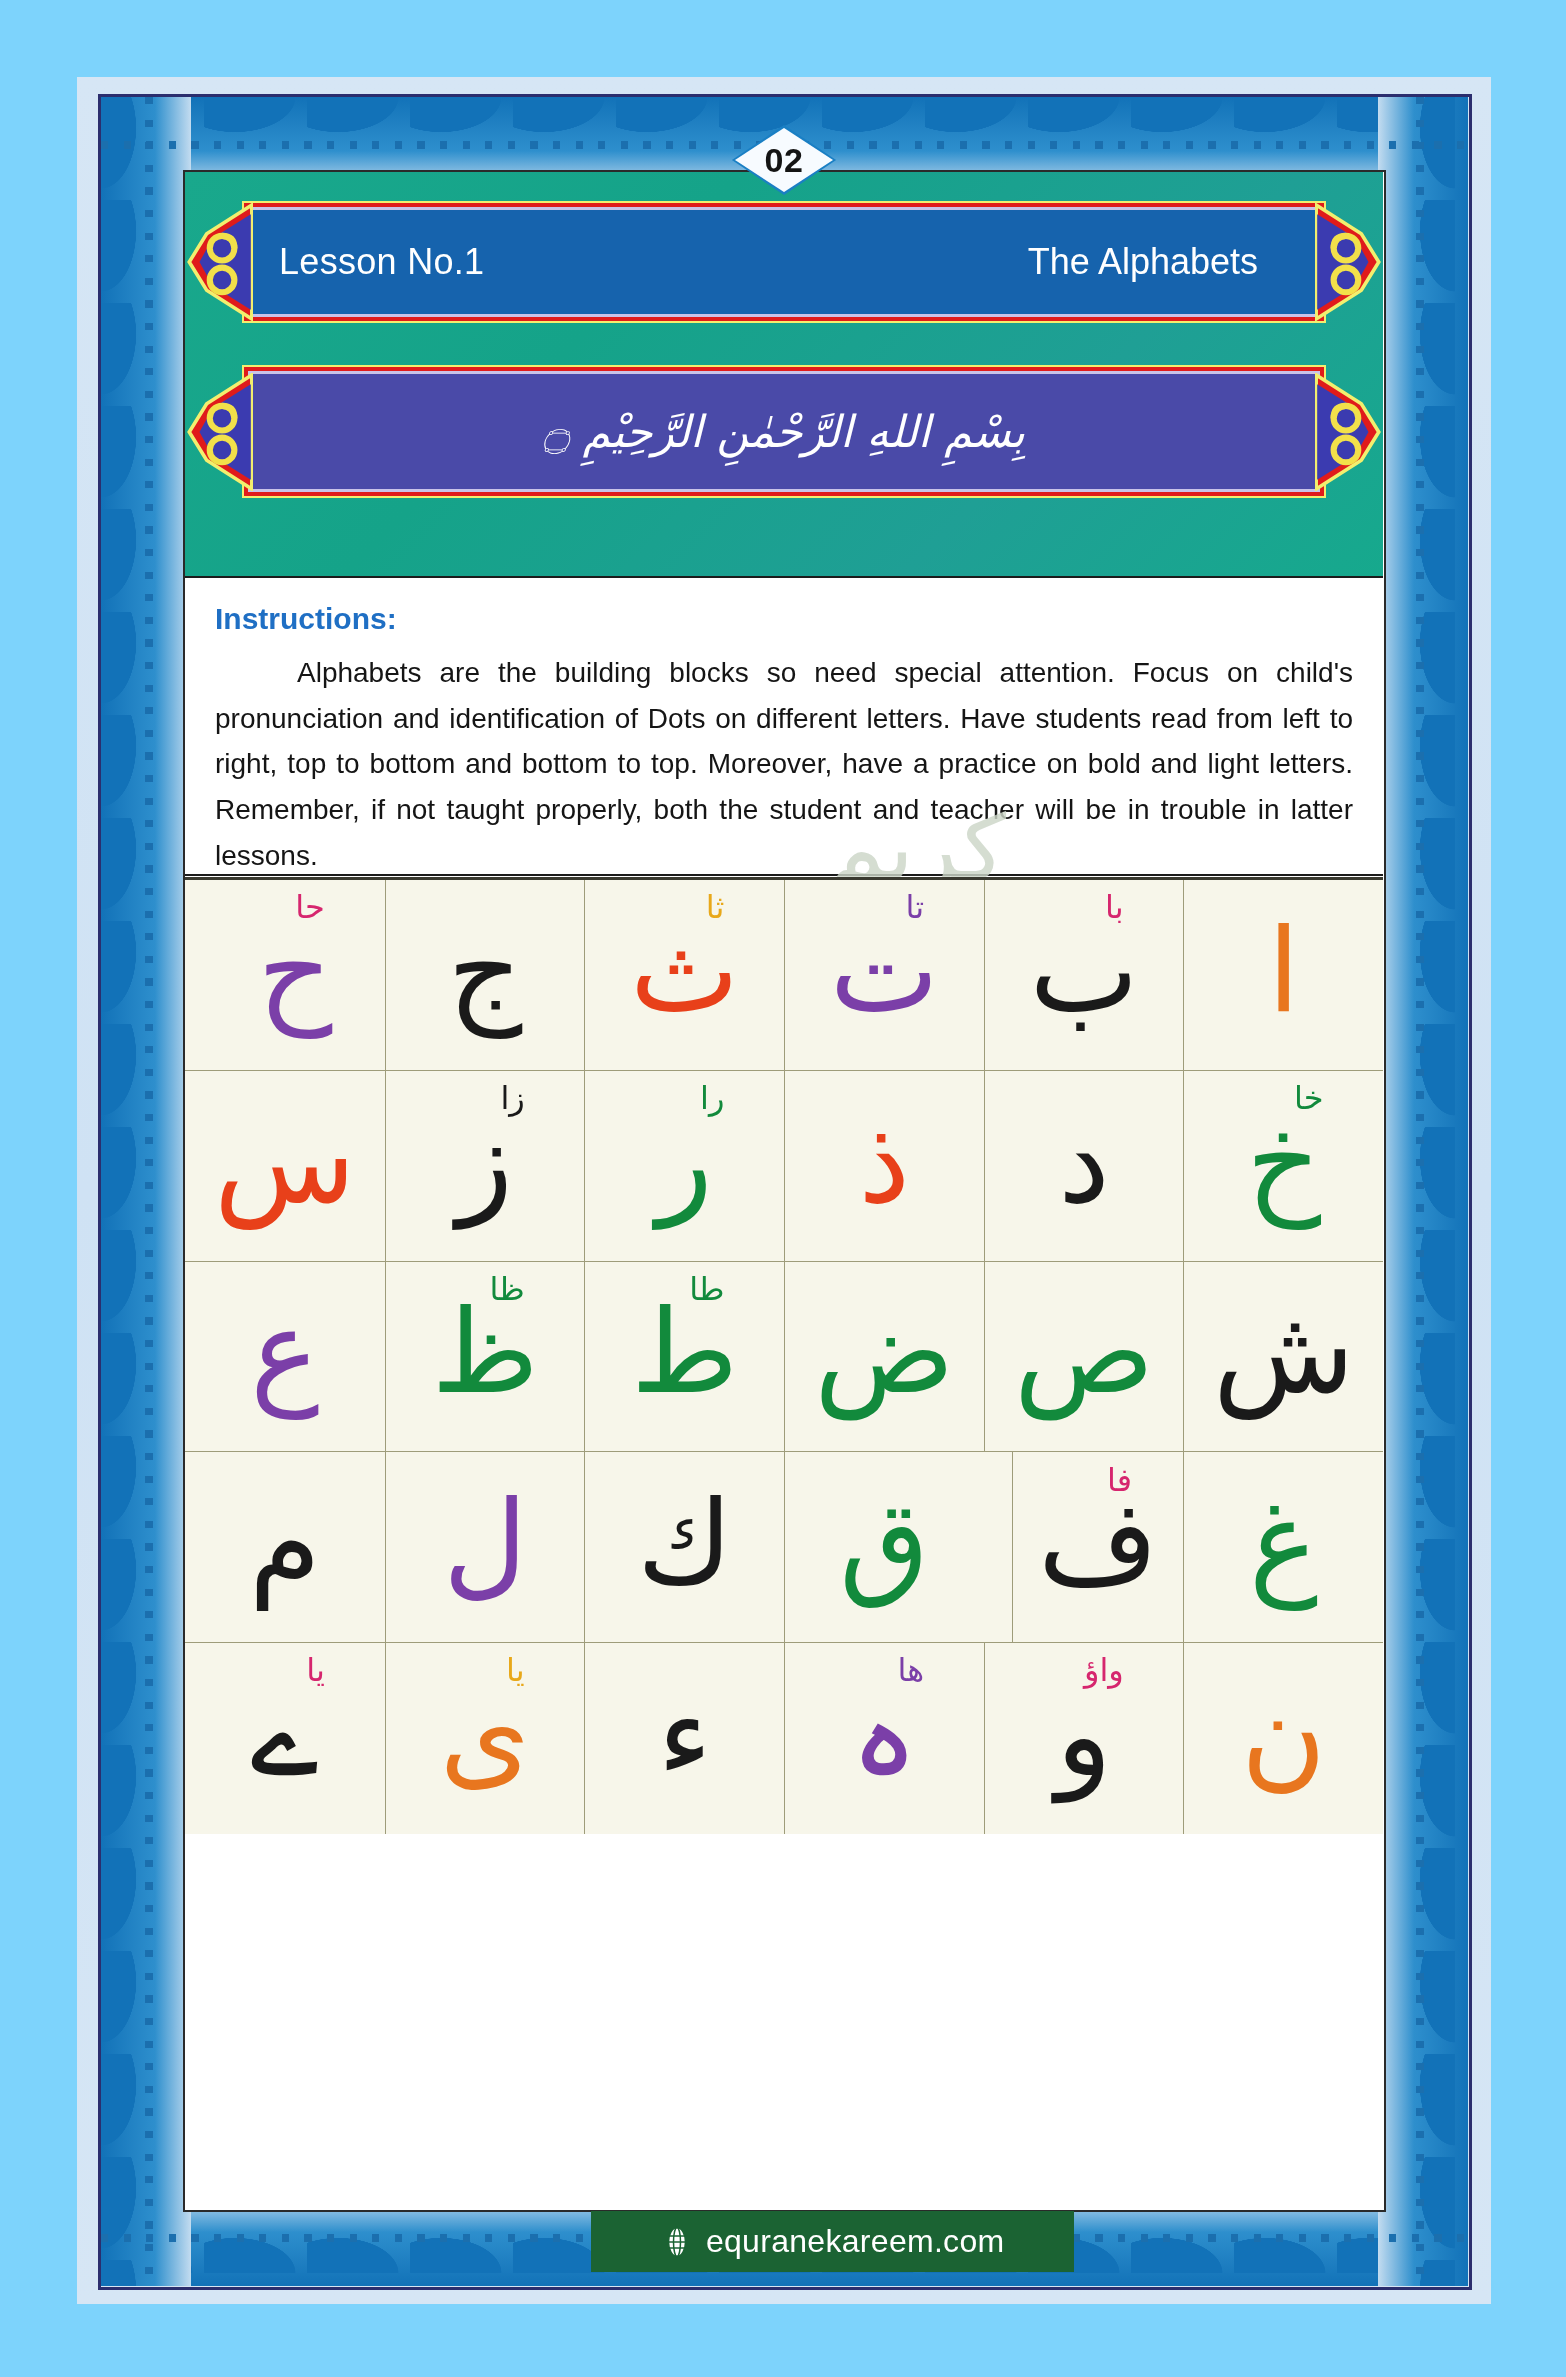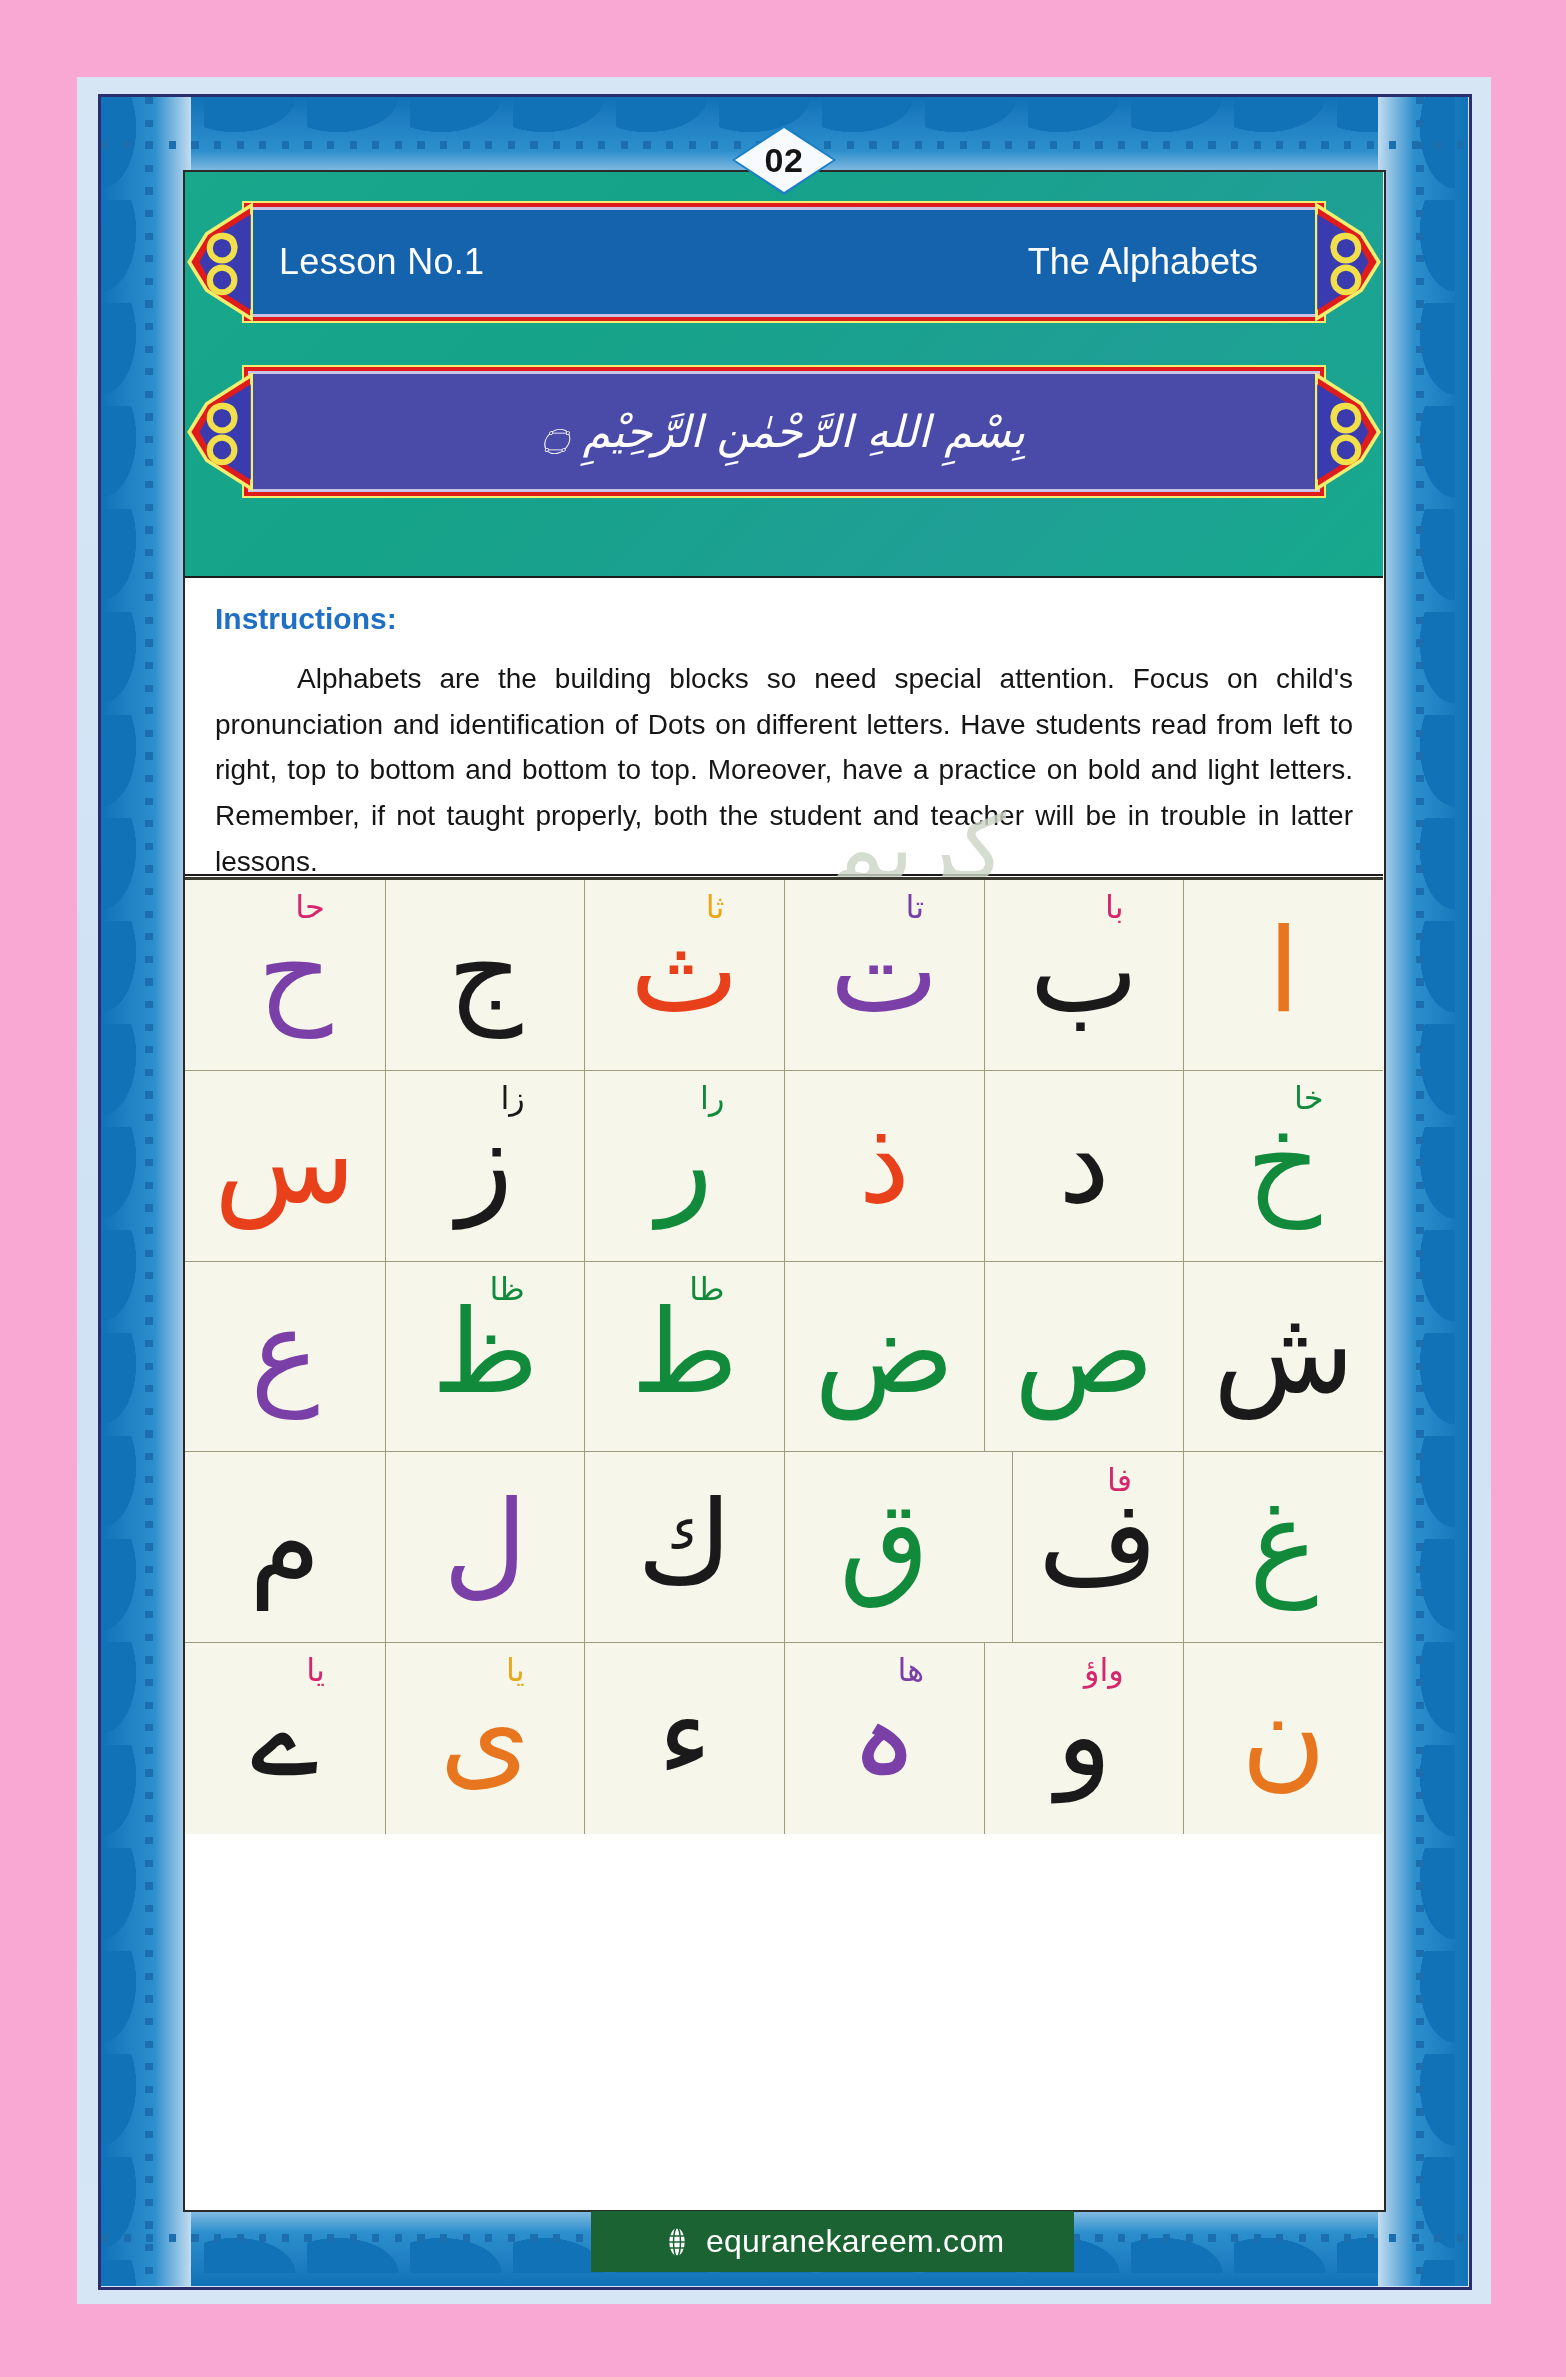--- a/index.html
+++ b/index.html
@@ -11,21 +11,21 @@
     background: #e8e8e8;
     font-family: "Liberation Sans", sans-serif;
     overflow: hidden;
   }
 
   
   #page {
     position: absolute;
     left: 0; top: 0;
     width: 1567px; height: 2377px;
-    background: #f9a8d4;
+    background: #7dd3fc;
   }
 
   
   .outer-mat {
     position: absolute;
     left: 77px; top: 77px;
     width: 1414px; height: 2227px;
     background: linear-gradient(180deg,#d6e6f5 0%, #cfe2f4 50%, #d6e6f5 100%);
   }
 
@@ -204,21 +204,21 @@
     width:1198px; height:298px;
     background:#ffffff;
     padding:24px 30px 0 30px;
     border-bottom:2.6px solid #1b1b1b;
     overflow:hidden;
   }
   #instructions-heading {
     color:#1f6fc4;
     font-size:30px;
     font-weight:bold;
-    margin-bottom:20px;
+    margin-bottom:14px;
     font-family:"Liberation Sans", sans-serif;
   }
   #instructions-body {
     color:#151515;
     font-size:28px;
     line-height:1.63;
     text-indent:82px;
     text-align:justify;
     font-family:"Liberation Sans", sans-serif;
   }

